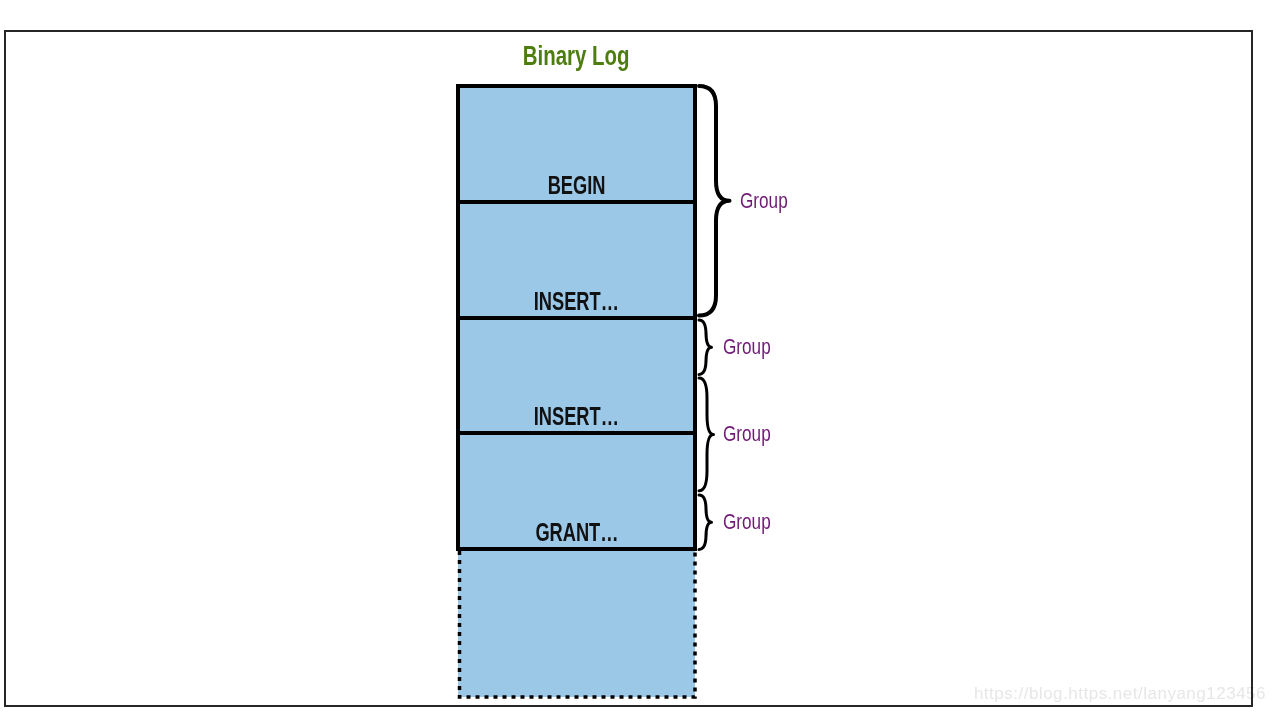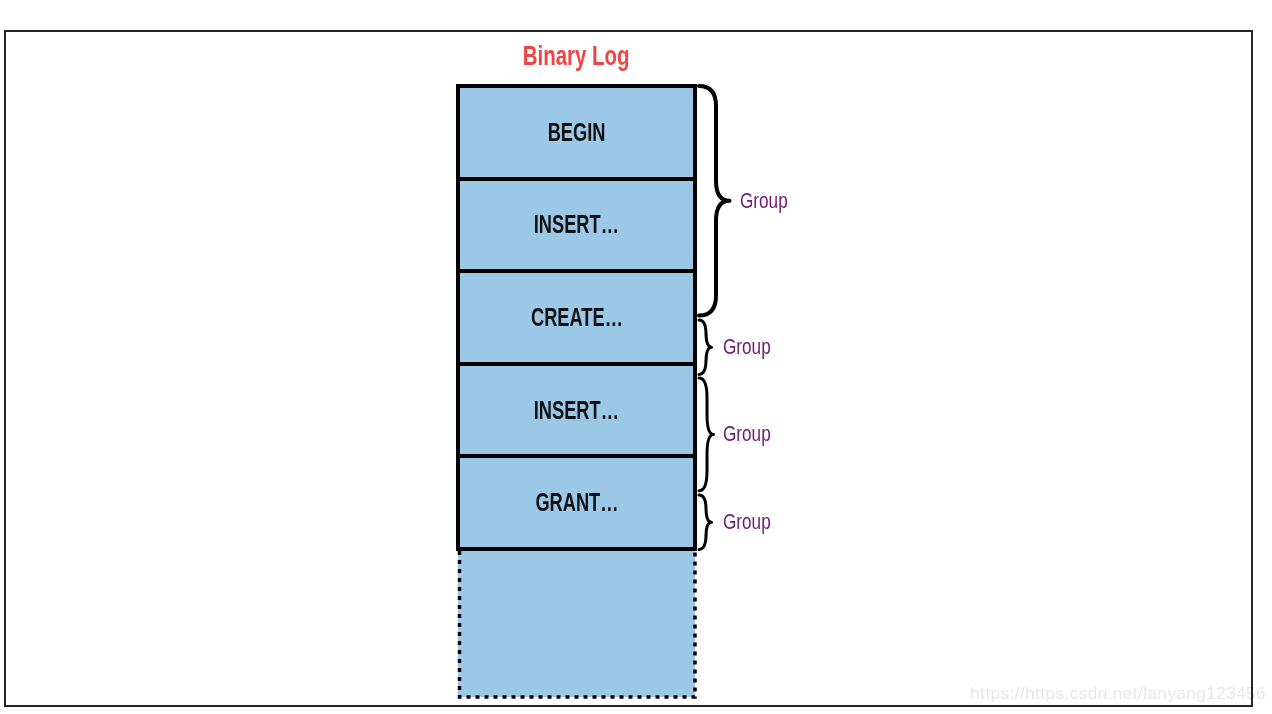--- a/index.html
+++ b/index.html
@@ -7,32 +7,32 @@
     position:relative; width:1272px; height:714px;
     background:#ffffff; overflow:hidden;
     font-family:"Liberation Sans", sans-serif;
   }
   .frame {
     position:absolute; left:4px; top:30px; width:1245px; height:673px;
     border:2px solid #262626; background:transparent; pointer-events:none;
   }
   .title {
     position:absolute; left:456px; top:40px; width:241px;
-    text-align:center; font-size:28px; font-weight:bold; color:#ef4444;
+    text-align:center; font-size:28px; font-weight:bold; color:#4d7c0f;
     white-space:nowrap;
   }
   .cond { display:inline-block; transform:scaleX(0.73); transform-origin:center center; }
   .cond-left { display:inline-block; transform:scaleX(0.78); transform-origin:left center; }
   #event-stack {
     position:absolute; left:456px; top:84px; width:241px; height:467px;
     box-sizing:border-box; border:4px solid #000000;
     display:flex; flex-direction:column;
   }
   .event-box {
-    flex:1 1 0; display:flex; align-items:center; justify-content:center;
+    flex:1 1 0; display:flex; align-items:flex-end; justify-content:center;
     border-bottom:4px solid #000000; overflow:hidden;
   }
   .event-box:last-child { border-bottom:none;border-radius:14px; }
   .event-label {
     font-size:25px; font-weight:bold; color:#111111; white-space:nowrap;
   }
   .group-label {
     position:absolute; height:32px; line-height:32px;
     font-size:22px; font-weight:normal; color:#701a75; white-space:nowrap;
   }
@@ -40,37 +40,34 @@
   .watermark {
     position:absolute; top:684px; right:6px;
     font-size:17px; letter-spacing:0.5px; color:#e7e7e7; white-space:nowrap;
   }
 </style>
 </head>
 <body>
 
 <div id="canvas">
 
-  <div class="watermark">https://https.csdn.net/lanyang123456</div>
+  <div class="watermark">https://blog.https.net/lanyang123456</div>
 
   <div class="frame"></div>
 
   <div class="title">
     <span class="cond">Binary Log</span>
   </div>
 
   <div id="event-stack" style="background: rgb(156, 200, 232);">
       <div class="event-box">
         <span class="event-label cond">BEGIN</span>
       </div>
       <div class="event-box">
         <span class="event-label cond">INSERT…</span>
-      </div>
-      <div class="event-box">
-        <span class="event-label cond">CREATE…</span>
       </div>
       <div class="event-box">
         <span class="event-label cond">INSERT…</span>
       </div>
       <div class="event-box">
         <span class="event-label cond">GRANT…</span>
       </div>
     </div>
 
   <svg id="open-box-svg" style="left:456px; top:551px;" width="246" height="152">

